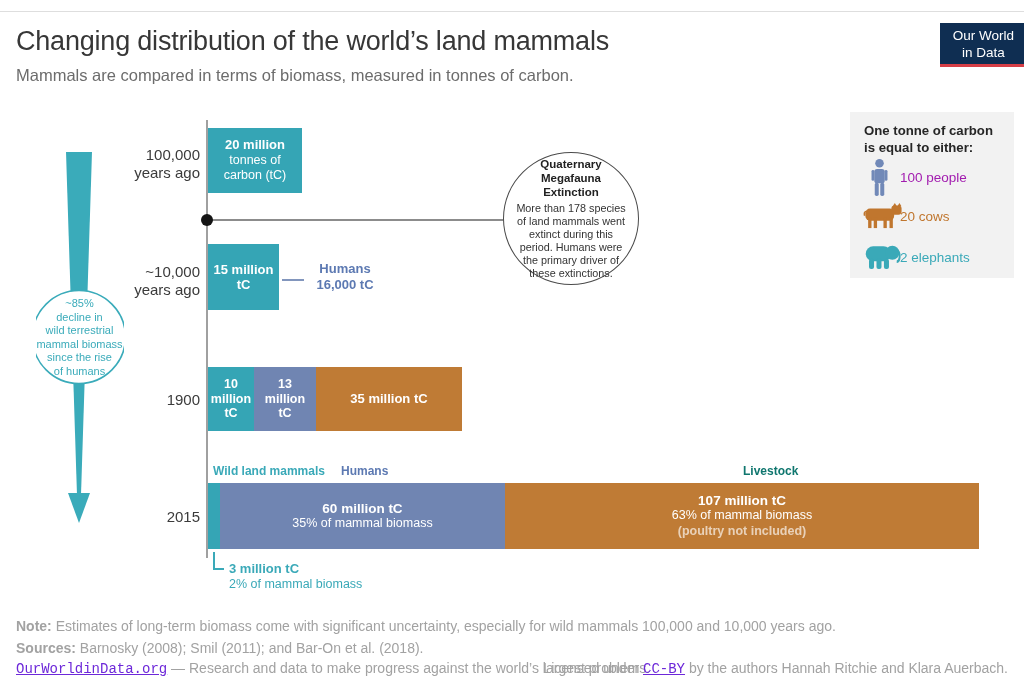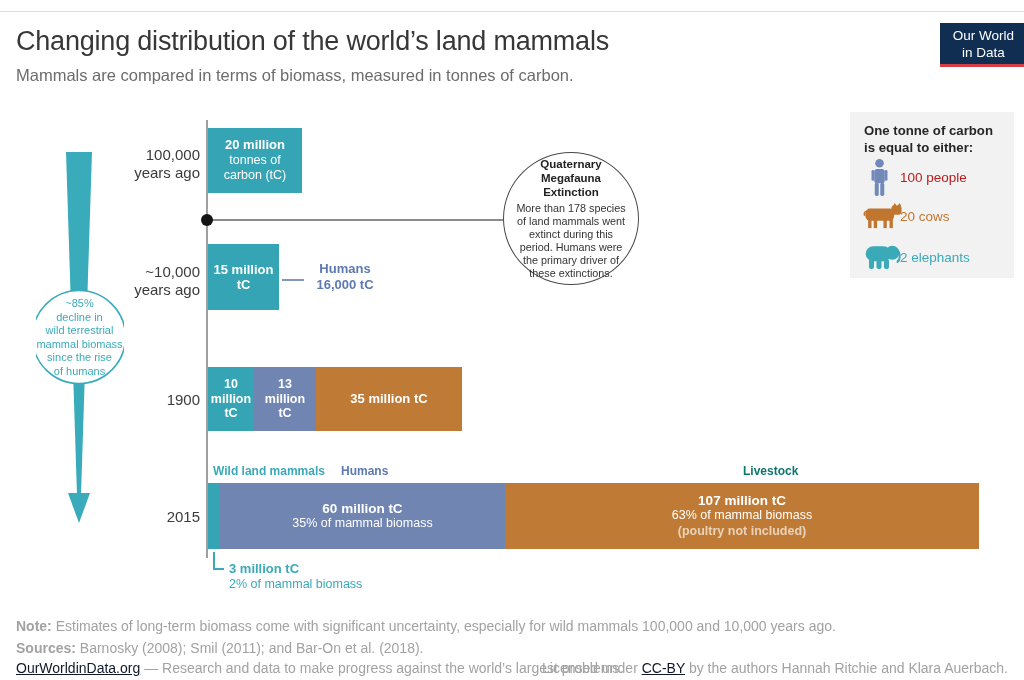--- a/index.html
+++ b/index.html
@@ -67,21 +67,21 @@
 
   
   .legend { left: 850px; top: 112px; width: 164px; height: 166px; background: #f2f2f2; }
   .legend-title { position: absolute; left: 14px; top: 11px; font-size: 13.2px; font-weight: 700;
     color: #262626; line-height: 16.5px; width: 140px; }
   .legend-item-label { position: absolute; font-size: 13.5px; }
 
   
   .footer-line { left: 16px; font-size: 14px; color: #a2a2a2; width: 992px; }
   .f-bold { font-weight: 700; }
-  .f-link { text-decoration: underline; color: #0f172a; cursor: pointer; }
+  .f-link { text-decoration: underline; color: #6d28d9; cursor: pointer; font-family: Liberation Mono, monospace; }
   .f-right { position: absolute; right: 0; top: 0; }
 </style>
 </head>
 <body>
 
 <div id="page">
 
   <div class="abs top-rule"></div>
 
   <div class="abs title">Changing distribution of the world’s land mammals</div>
@@ -99,21 +99,21 @@
       <div>is equal to either:</div>
     </div>
     <svg class="abs" style="left:19px; top:47px;" width="21" height="38" viewBox="0 0 22 40" fill="#7189b8">
       <circle cx="11" cy="4.5" r="4.5"></circle>
       <rect x="5.5" y="10.5" width="11" height="15" rx="3"></rect>
       <rect x="2.6" y="11.5" width="3" height="11.5" rx="1.5"></rect>
       <rect x="16.4" y="11.5" width="3" height="11.5" rx="1.5"></rect>
       <rect x="6" y="25" width="4.2" height="14" rx="1.8"></rect>
       <rect x="11.8" y="25" width="4.2" height="14" rx="1.8"></rect>
     </svg>
-    <div class="legend-item-label" style="left:50px; top:58px; color:#b91c1c;">100 people</div>
+    <div class="legend-item-label" style="left:50px; top:58px; color:#a21caf;">100 people</div>
     <svg class="abs" style="left:12px; top:91px;" width="42" height="26" viewBox="0 0 44 28" fill="#c0762e">
       <path d="M4 8 q-4 1 -2.6 6 l1.6 -0.6 q-0.8 -3.6 1.6 -4.2 z"></path>
       <rect x="3" y="6" width="31" height="13" rx="5"></rect>
       <rect x="6" y="16" width="3.6" height="11"></rect>
       <rect x="12" y="16" width="3.6" height="11"></rect>
       <rect x="22.5" y="16" width="3.6" height="11"></rect>
       <rect x="29" y="16" width="3.6" height="11"></rect>
       <rect x="31" y="2.6" width="11" height="10" rx="3.4"></rect>
       <path d="M32.5 3.4 l2.2 -3.4 l2.2 3.4 z"></path>
       <path d="M37.5 3.4 l2.2 -3.4 l2.2 3.4 z"></path>

